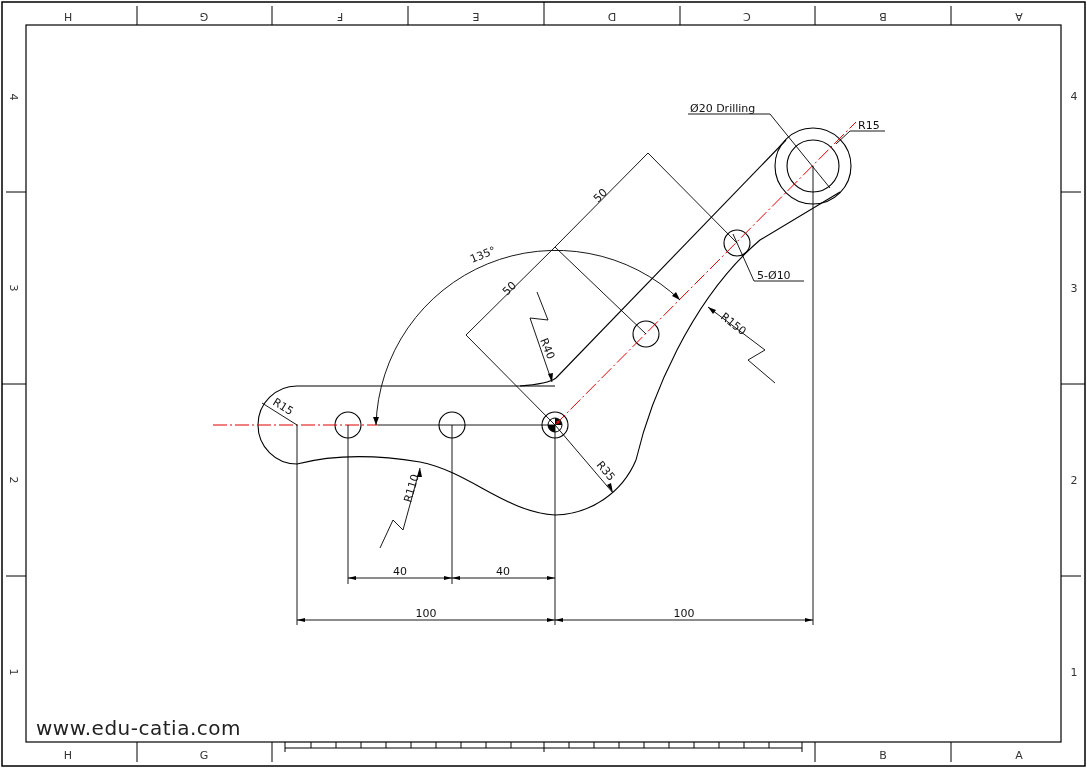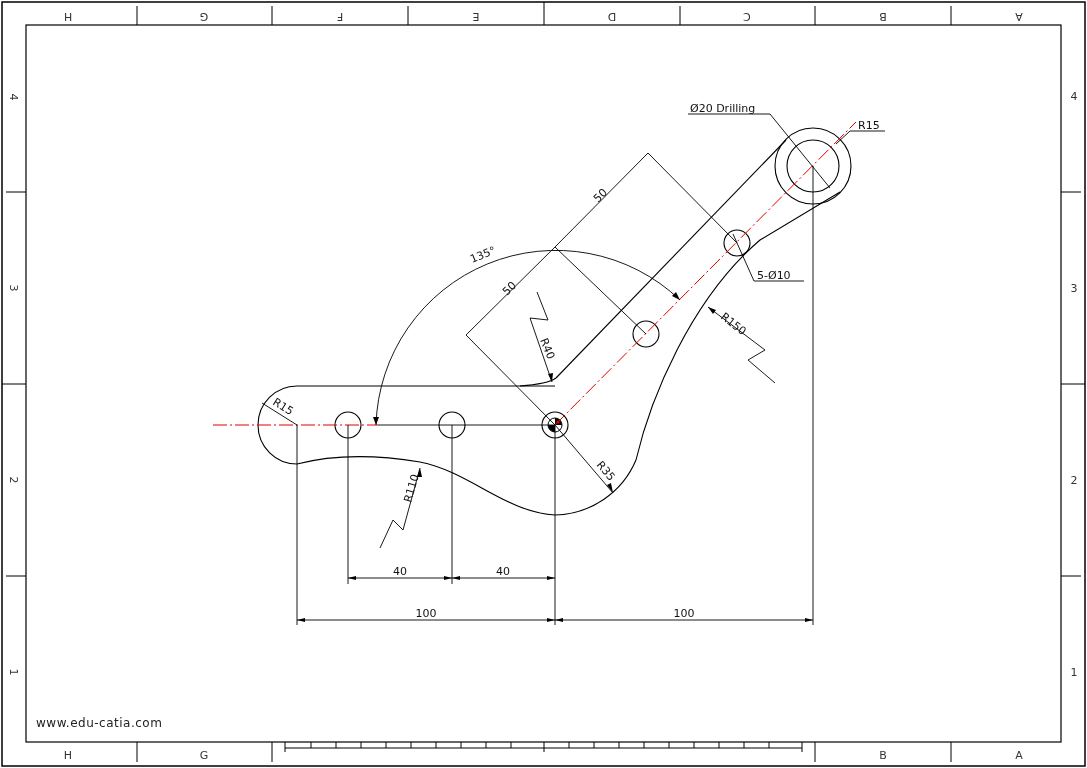--- a/index.html
+++ b/index.html
@@ -1,21 +1,21 @@
 <!DOCTYPE html>
 <html><head>
 <meta charset="utf-8">
 <style>
   html, body { margin: 0; padding: 0; background: #ffffff; }
   body { width: 1087px; height: 768px; position: relative; overflow: hidden; font-family: "DejaVu Sans", sans-serif; }
   #sheet { position: absolute; left: 0; top: 0; width: 1087px; height: 768px; }
   svg text { font-family: "DejaVu Sans", sans-serif; fill: #111; }
   .zone-label { font-size: 11px; fill: #333; }
   .dim-text { font-size: 11px; fill: #111; }
-  .watermark { position: absolute; left: 36px; top: 716px; font-size: 12px; color: #222; font-family: "DejaVu Sans", sans-serif; letter-spacing: 0.5px; }
+  .watermark { position: absolute; left: 36px; top: 716px; font-size: 20px; color: #222; font-family: "DejaVu Sans", sans-serif; letter-spacing: 0.5px; }
 </style>
 </head>
 <body>
 
 <svg id="sheet" viewBox="0 0 1087 768" xmlns="http://www.w3.org/2000/svg">
 
   <rect x="2" y="2" width="1083" height="764" fill="none" stroke="#000" stroke-width="1.5"></rect>
 
   <rect x="26" y="25" width="1035" height="717" fill="none" stroke="#000" stroke-width="1.2"></rect>
 

